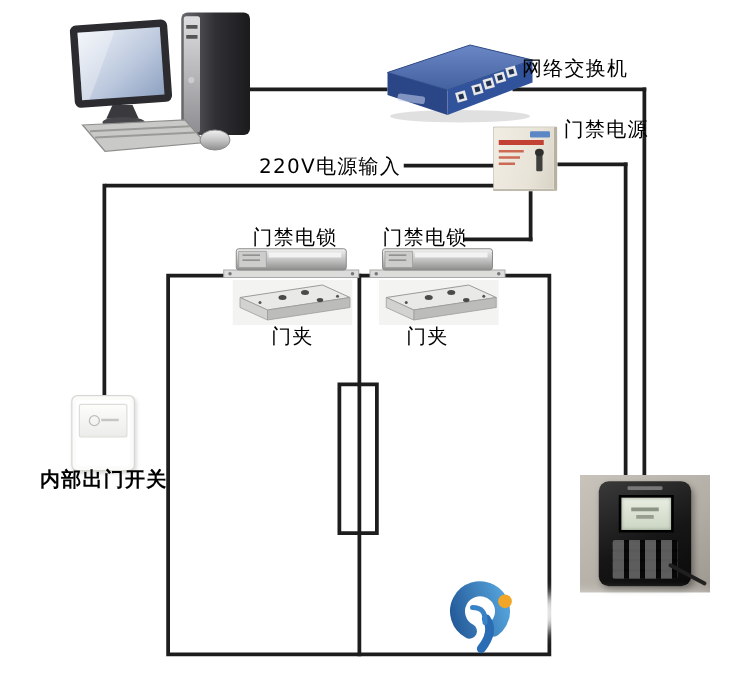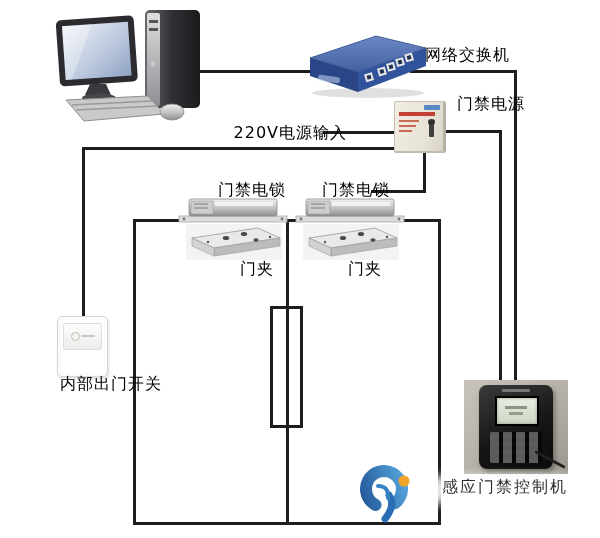--- a/index.html
+++ b/index.html
@@ -1,19 +1,19 @@
 <!DOCTYPE html>
 <html><head>
 <meta charset="utf-8">
 <style>
   html,body{margin:0;padding:0;background:#fff;}
   #canvas{position:relative;width:600px;height:538px;background:#fff;overflow:hidden;
           font-family:"DejaVu Sans","Liberation Sans",sans-serif;}
   .wire{position:absolute;background:#1d1d1d;z-index:1;}
-  .lbl{position:absolute;font-size:16px;line-height:1.15;color:#000;text-align:right;
+  .lbl{position:absolute;font-size:16px;line-height:1.15;color:#000;text-align:center;
        letter-spacing:1px;z-index:3;white-space:nowrap;}
   .dev{position:absolute;z-index:2;}
 
   
   .door-frame{position:absolute;left:133px;top:219px;width:308px;height:306px;
       border:3px solid #1d1d1d;box-sizing:border-box;z-index:1;}
   .door-split{position:absolute;left:286px;top:219px;width:3px;height:306px;background:#1d1d1d;z-index:1;}
   .door-handle{position:absolute;left:270px;top:306px;width:33px;height:122px;
       border:3px solid #1d1d1d;box-sizing:border-box;z-index:2;background:transparent;}
 
@@ -153,21 +153,21 @@
   <div class="lbl" style="left:410px;top:46px;width:100px;">网络交换机</div>
 
   <div class="dev powerbox">
     <div class="plogo"></div>
     <div class="rtitle"></div>
     <div class="rl1"></div>
     <div class="rl2"></div>
     <div class="rl3"></div>
     <div class="pkey"></div>
   </div>
-  <div class="lbl" style="left:227px;top:124px;width:120px;">220V电源输入</div>
+  <div class="lbl" style="left:204px;top:124px;width:120px;">220V电源输入</div>
   <div class="lbl" style="left:445px;top:95px;width:80px;">门禁电源</div>
 
   <svg class="dev" style="left:177px;top:194px;" width="112" height="30" viewBox="0 0 112 30">
     <rect x="2" y="22" width="108" height="6" fill="#dcdcda" stroke="#a8a8a6" stroke-width="0.8"></rect>
     <rect x="12" y="5" width="88" height="17" rx="2" fill="url(#metalG)" stroke="#8a8a88" stroke-width="0.8"></rect>
     <rect x="14" y="7" width="22" height="13" fill="#cdcdcb" stroke="#9a9a98" stroke-width="0.6"></rect>
     <line x1="17" y1="10" x2="31" y2="10" stroke="#7e7e7c" stroke-width="1"></line>
     <line x1="17" y1="14" x2="31" y2="14" stroke="#7e7e7c" stroke-width="1"></line>
     <rect x="38" y="8" width="58" height="4" fill="#f5f5f5" opacity="0.9"></rect>
     <circle cx="7" cy="25" r="1.4" fill="#777"></circle>
@@ -207,33 +207,32 @@
     <ellipse cx="70" cy="16" rx="2.6" ry="1.7" fill="#4a4a48"></ellipse>
     <circle cx="22" cy="18" r="1.2" fill="#555"></circle>
       <circle cx="84" cy="13" r="1.2" fill="#555"></circle>
   </svg>
   <div class="lbl" style="left:194px;top:260px;width:80px;">门夹</div>
   <div class="lbl" style="left:302px;top:260px;width:80px;">门夹</div>
 
   <div class="dev exitbtn">
     <div class="plate"></div>
   </div>
-  <div class="lbl" style="left:40px;top:375px;width:122px;">内部出门开关</div>
+  <div class="lbl" style="left:22px;top:375px;width:122px;font-weight:bold;">内部出门开关</div>
 
   <div class="dev readerPhoto">
     <div class="readerBody">
       <div class="brand"></div>
       <div class="screen"></div>
       <div class="keypad"></div>
       <div class="cable"></div>
     </div>
   </div>
   <div class="halo" style="left:424px;top:476px;width:150px;height:26px;"></div>
   <div class="halo" style="left:406px;top:486px;width:32px;height:22px;"></div>
-  <div class="lbl reader-lbl" style="left:428px;top:478px;width:140px;">感应门禁控制机</div>
 
   <svg class="watermark" viewBox="0 0 60 64">
     <defs>
       <linearGradient id="wmG" x1="0" y1="0" x2="1" y2="1">
         <stop offset="0" stop-color="#4fa3dd"></stop>
           <stop offset="1" stop-color="#174f92"></stop>
       </linearGradient>
     </defs>
     <circle cx="28" cy="27" r="18" fill="none" stroke="url(#wmG)" stroke-width="12" stroke-dasharray="92 40" stroke-linecap="round" transform="rotate(118 28 27)"></circle>
     <path d="M33 33 q7 10 -4 24" stroke="#1f66b0" stroke-width="7" fill="none" stroke-linecap="round"></path>

